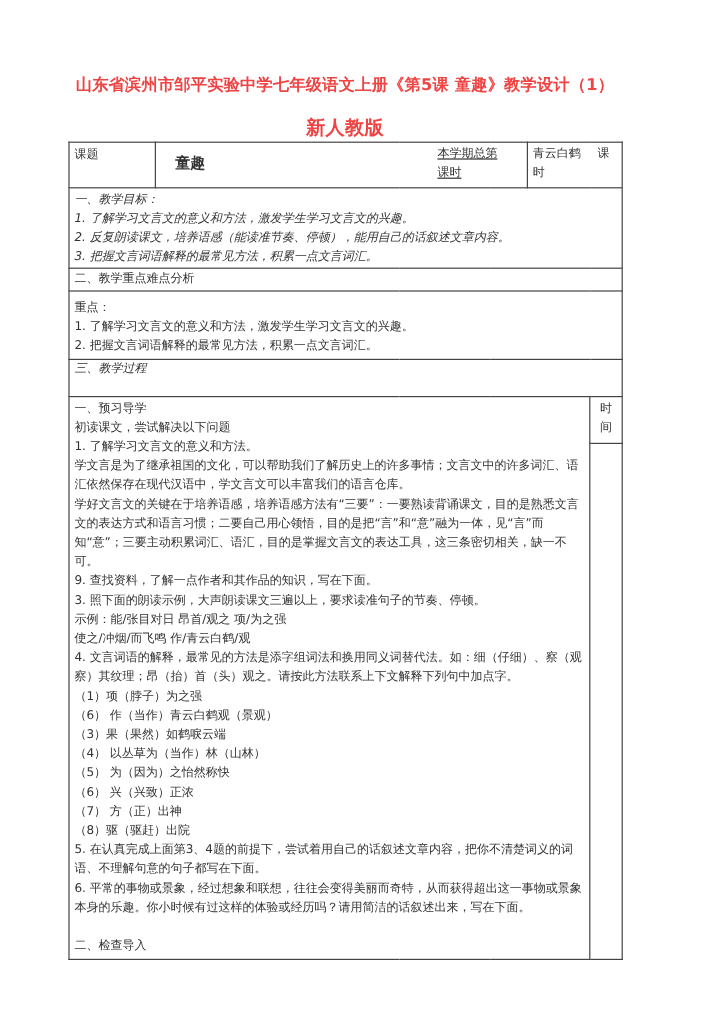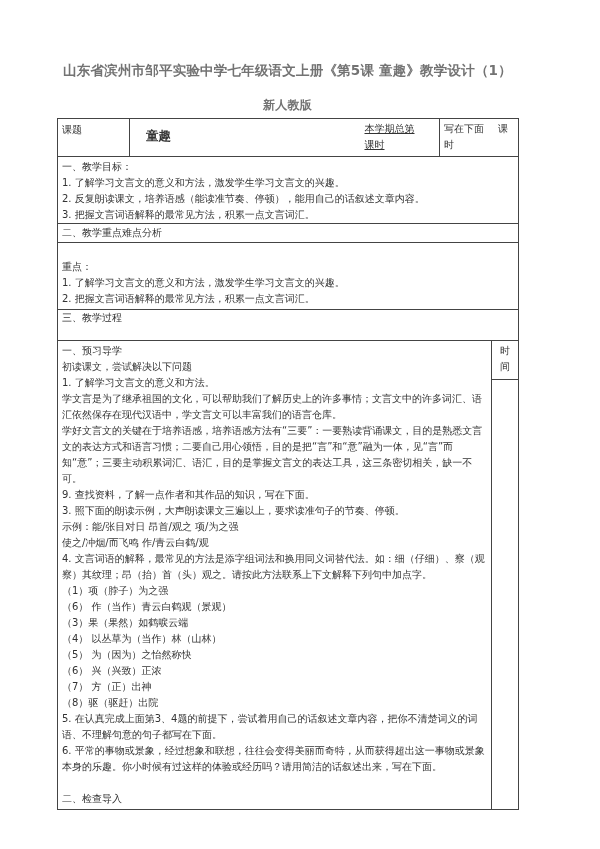--- a/index.html
+++ b/index.html
@@ -1,21 +1,21 @@
 <!DOCTYPE html>
 <html><head>
 <meta charset="utf-8">
 <style>
   html, body { margin:0; padding:0; background:#fff; }
   body { width:600px; height:849px; position:relative; overflow:hidden;
          font-family:"DejaVu Sans", "Liberation Sans", sans-serif; color:#222; }
-  .title { position:absolute; left:0; width:575px; text-align:center; color:#737373;
+  .title { position:absolute; left:0; width:575px; text-align:center; color:#ef4444;
            font-weight:bold; font-size:13.5px; letter-spacing:0.2px; }
   .title1 { top:62px; }
-  .title2 { top:97px; font-size:12px; }
+  .title2 { top:97px; font-size:16px; }
   table { position:absolute; left:57px; top:118px; width:461px; border-collapse:collapse;
           table-layout:fixed; font-size:10px; line-height:16px; }
   td { border:1px solid #444; padding:0 4px; vertical-align:top; color:#333; }
   .hdr td { height:34px;margin-top:12px; }
   .lesson { font-size:12.5px; font-weight:bold; padding-top:9px; display:block; padding-left:12px; }
   .p { display:block; white-space:normal; }
   .timecell { text-align:center; font-size:10px; line-height:16px; padding:2px 0;margin-top:23px; }
   .timecell-empty { }
 </style>
 </head>
@@ -36,47 +36,47 @@
   <tbody>
       <tr class="hdr">
     <td style="padding-top:3px;">课题</td>
     <td colspan="1" style="border-right:none;">
       <span class="lesson">童趣</span>
     </td>
     <td colspan="2" style="border-left:none; padding-top:2px; padding-left:32px;text-decoration:underline;">
       <span>本学期总第</span><span style="display:inline-block;width:20px;"></span><span>课时</span>
     </td>
     <td colspan="2" style="padding-top:2px;">
-      <span>写在下面</span><span style="display:inline-block;width:14px;"></span><span>课时</span>
+      <span>青云白鹤</span><span style="display:inline-block;width:14px;"></span><span>课时</span>
     </td>
   </tr>
 
   <tr>
-    <td colspan="6" style="padding-top:2px; padding-bottom:0;">
+    <td colspan="6" style="padding-top:2px; padding-bottom:0;font-style:italic;">
       <span class="p">一、教学目标：</span>
       <span class="p">1. 了解学习文言文的意义和方法，激发学生学习文言文的兴趣。</span>
       <span class="p">2. 反复朗读课文，培养语感（能读准节奏、停顿），能用自己的话叙述文章内容。</span>
       <span class="p">3. 把握文言词语解释的最常见方法，积累一点文言词汇。</span>
     </td>
   </tr>
 
   <tr>
     <td colspan="6" style="padding-top:1px;padding-bottom:1px;">二、教学重点难点分析</td>
   </tr>
 
   <tr>
-    <td colspan="6" style="padding-top:16px; padding-bottom:2px;">
+    <td colspan="6" style="padding-top:6px; padding-bottom:2px;">
       <span class="p">重点：</span>
       <span class="p">1. 了解学习文言文的意义和方法，激发学生学习文言文的兴趣。</span>
       <span class="p">2. 把握文言词语解释的最常见方法，积累一点文言词汇。</span>
     </td>
   </tr>
 
   <tr>
-    <td colspan="6" style="height:30px;">三、教学过程</td>
+    <td colspan="6" style="height:30px;font-style:italic;">三、教学过程</td>
   </tr>
 
   <tr>
     <td colspan="5" rowspan="2" style="padding-top:2px; padding-bottom:2px;margin-left:28px;">
       <span class="p">一、预习导学</span>
       <span class="p">初读课文，尝试解决以下问题</span>
       <span class="p">1. 了解学习文言文的意义和方法。</span>
       <span class="p">学文言是为了继承祖国的文化，可以帮助我们了解历史上的许多事情；文言文中的许多词汇、语汇依然保存在现代汉语中，学文言文可以丰富我们的语言仓库。</span>
       <span class="p">学好文言文的关键在于培养语感，培养语感方法有“三要”：一要熟读背诵课文，目的是熟悉文言文的表达方式和语言习惯；二要自己用心领悟，目的是把“言”和“意”融为一体，见“言”而知“意”；三要主动积累词汇、语汇，目的是掌握文言文的表达工具，这三条密切相关，缺一不可。</span>
       <span class="p">9. 查找资料，了解一点作者和其作品的知识，写在下面。</span>

